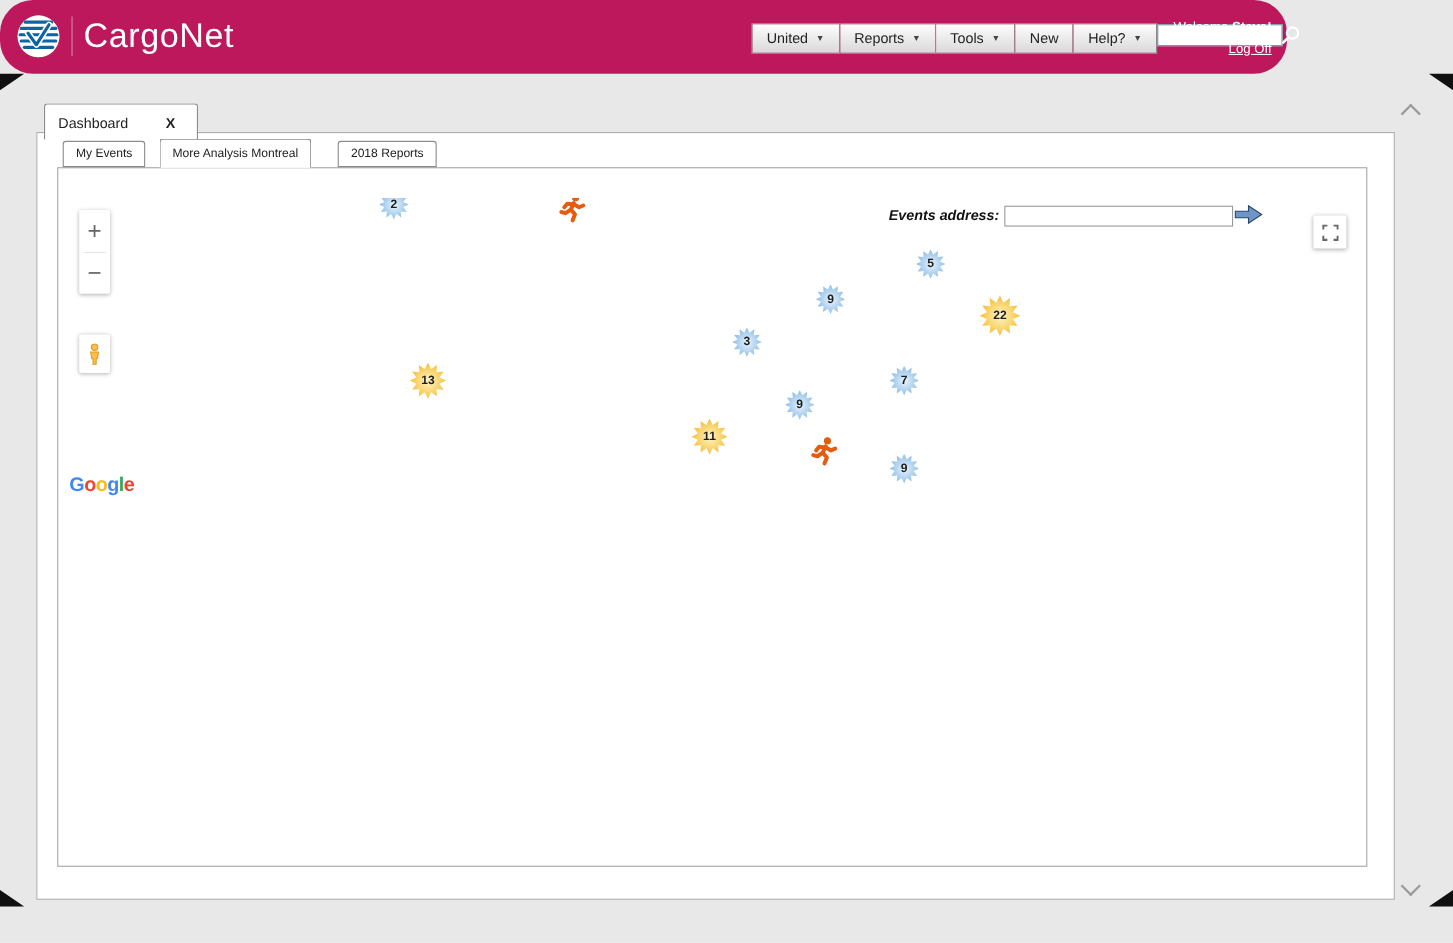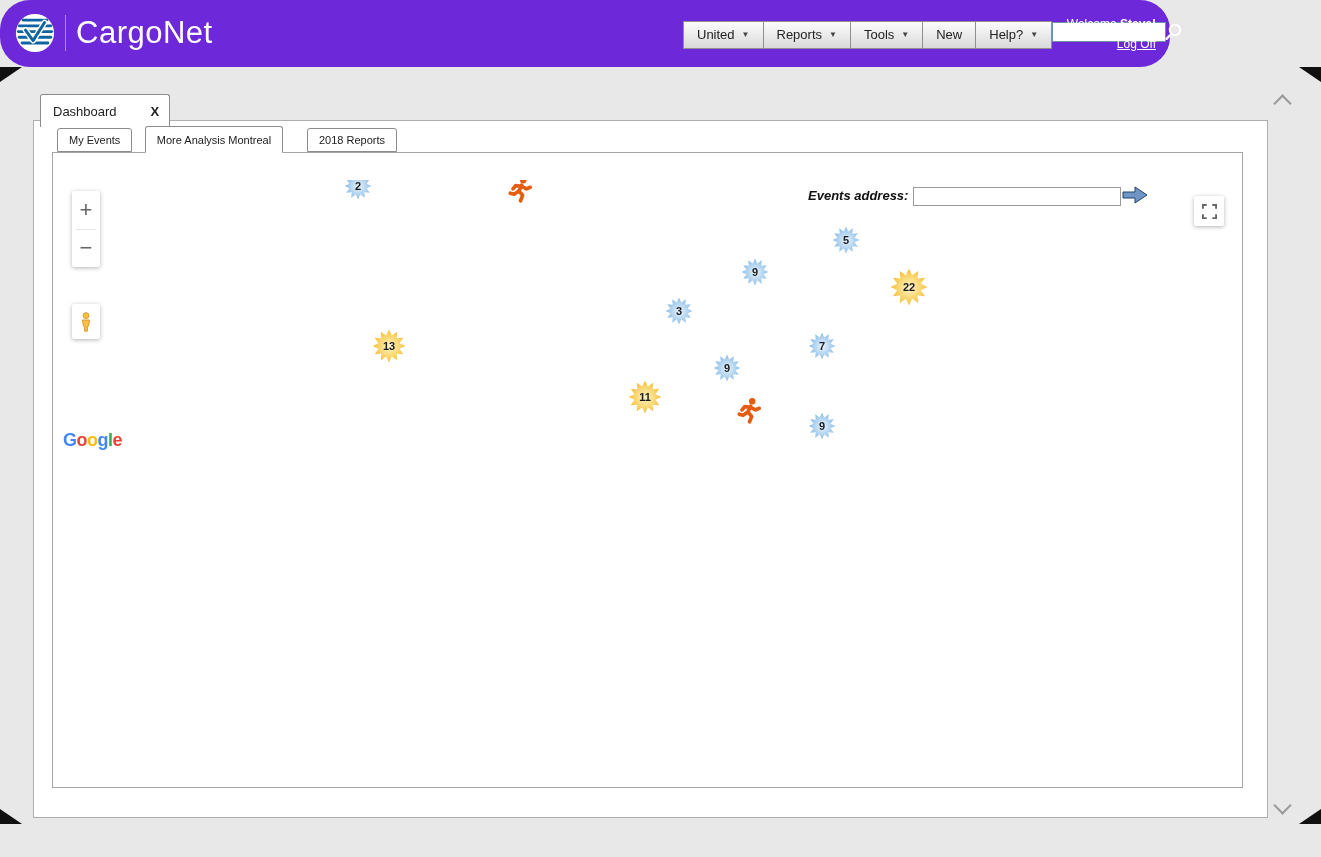--- a/index.html
+++ b/index.html
@@ -1,20 +1,20 @@
 <!DOCTYPE html>
 <html><head>
 <meta charset="utf-8">
 <style>
   html,body{margin:0;padding:0;}
   body{font-family:"Liberation Sans",sans-serif;background:#e8e8e8;}
   #page{position:relative;width:1321px;height:857px;overflow:hidden;background:#e8e8e8;}
 
   
-  #hdr{position:absolute;left:0;top:0;width:1170px;height:67px;background:#6d28d9;border-radius:30px;}
+  #hdr{position:absolute;left:0;top:0;width:1170px;height:67px;background:#be185d;border-radius:30px;}
   #brand{position:absolute;left:14px;top:12px;display:flex;align-items:center;}
   #brand .logo{width:42px;height:42px;}
   #brand .sep{width:1px;height:36px;background:rgba(255,255,255,.45);margin:0 10px 0 9px;}
   #brand .name{color:#fff;font-size:31px;letter-spacing:.5px;font-weight:400;}
   #nav{position:absolute;left:683px;top:21px;display:flex;}
   .navbtn{background:linear-gradient(#fdfdfd,#d9d9d9);border:1px solid #8f8f8f;border-left:none;
     font-size:13px;color:#222;padding:5px 13px 6px 13px;display:flex;align-items:center;gap:7px;cursor:pointer;white-space:nowrap;}
   .navbtn:first-child{border-left:1px solid #8f8f8f;}
   .navbtn .arr{font-size:8px;color:#444;line-height:1;}
   #hdr-search{position:absolute;left:1052px;top:22px;width:104px;height:18px;border:1px solid #6f8faa;background:#fff;font-size:12px;padding:0 4px;}
@@ -29,21 +29,21 @@
   #wtr{right:0;top:67px;border-top:15px solid #101010;border-left:22px solid transparent;}
   #wbl{left:0;top:809px;border-bottom:15px solid #101010;border-right:22px solid transparent;}
   #wbr{right:0;top:809px;border-bottom:15px solid #101010;border-left:22px solid transparent;}
 
   
   .chev{position:absolute;left:1276px;width:11px;height:11px;border:solid #9a9a9a;border-width:2px 2px 0 0;}
   #chev-up{top:97px;transform:rotate(-45deg);}
   #chev-dn{top:799px;transform:rotate(135deg);}
 
   
-  #dash-tab{position:absolute;left:40px;top:94px;width:130px;height:26px;background:#fff;border:1px solid #8c8c8c;border-bottom:none;
+  #dash-tab{position:absolute;left:40px;top:94px;width:140px;height:26px;background:#fff;border:1px solid #8c8c8c;border-bottom:none;
     border-radius:3px 3px 0 0;display:flex;align-items:center;font-size:13px;color:#222;padding:16px 12px;box-sizing:border-box;z-index:3;}
   #dash-tab .x{margin-left:34px;font-weight:700;cursor:pointer;}
   #card{position:absolute;left:33px;top:120px;width:1235px;height:698px;background:#fff;border:1px solid #aeaeae;box-sizing:border-box;z-index:2;}
 
   .subtab{position:absolute;top:128px;height:24px;background:#fff;border:1px solid #8c8c8c;border-radius:3px 3px 0 0;
     font-size:11px;color:#222;display:flex;align-items:center;justify-content:center;padding:0 11px;box-sizing:border-box;cursor:pointer;z-index:4;}
   .subtab.active{top:126px;height:27px;border-bottom:1px solid #fff;font-weight:400;}
 
   #groupbox{position:absolute;left:52px;top:152px;width:1191px;height:636px;border:1px solid #a6a6a6;background:#fff;box-sizing:border-box;z-index:3;}
 

